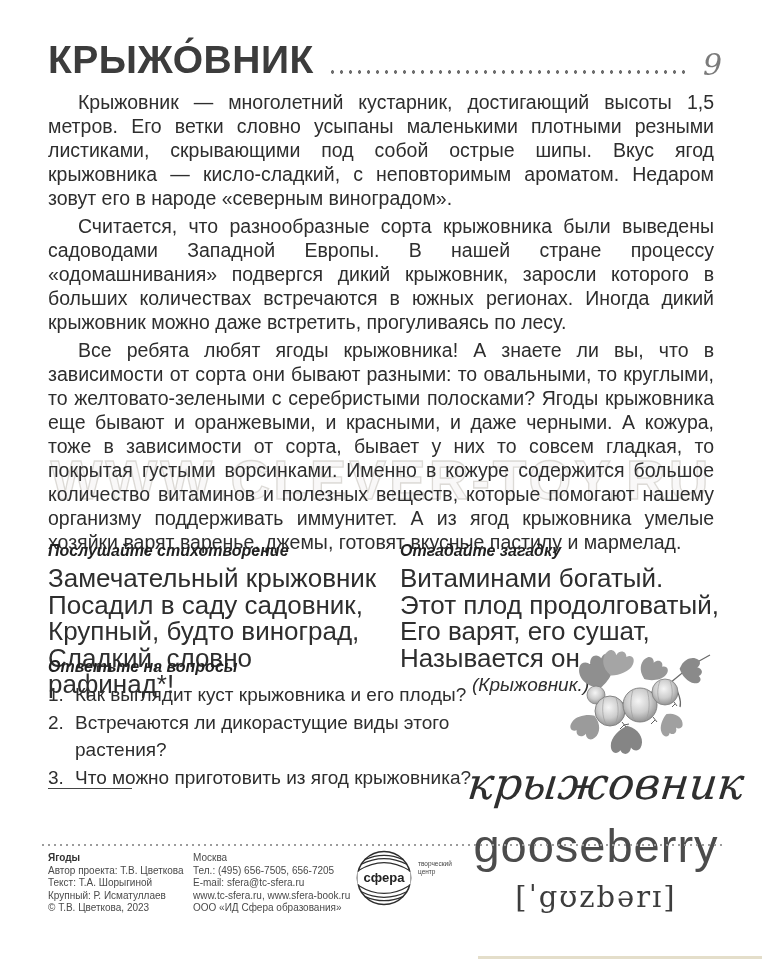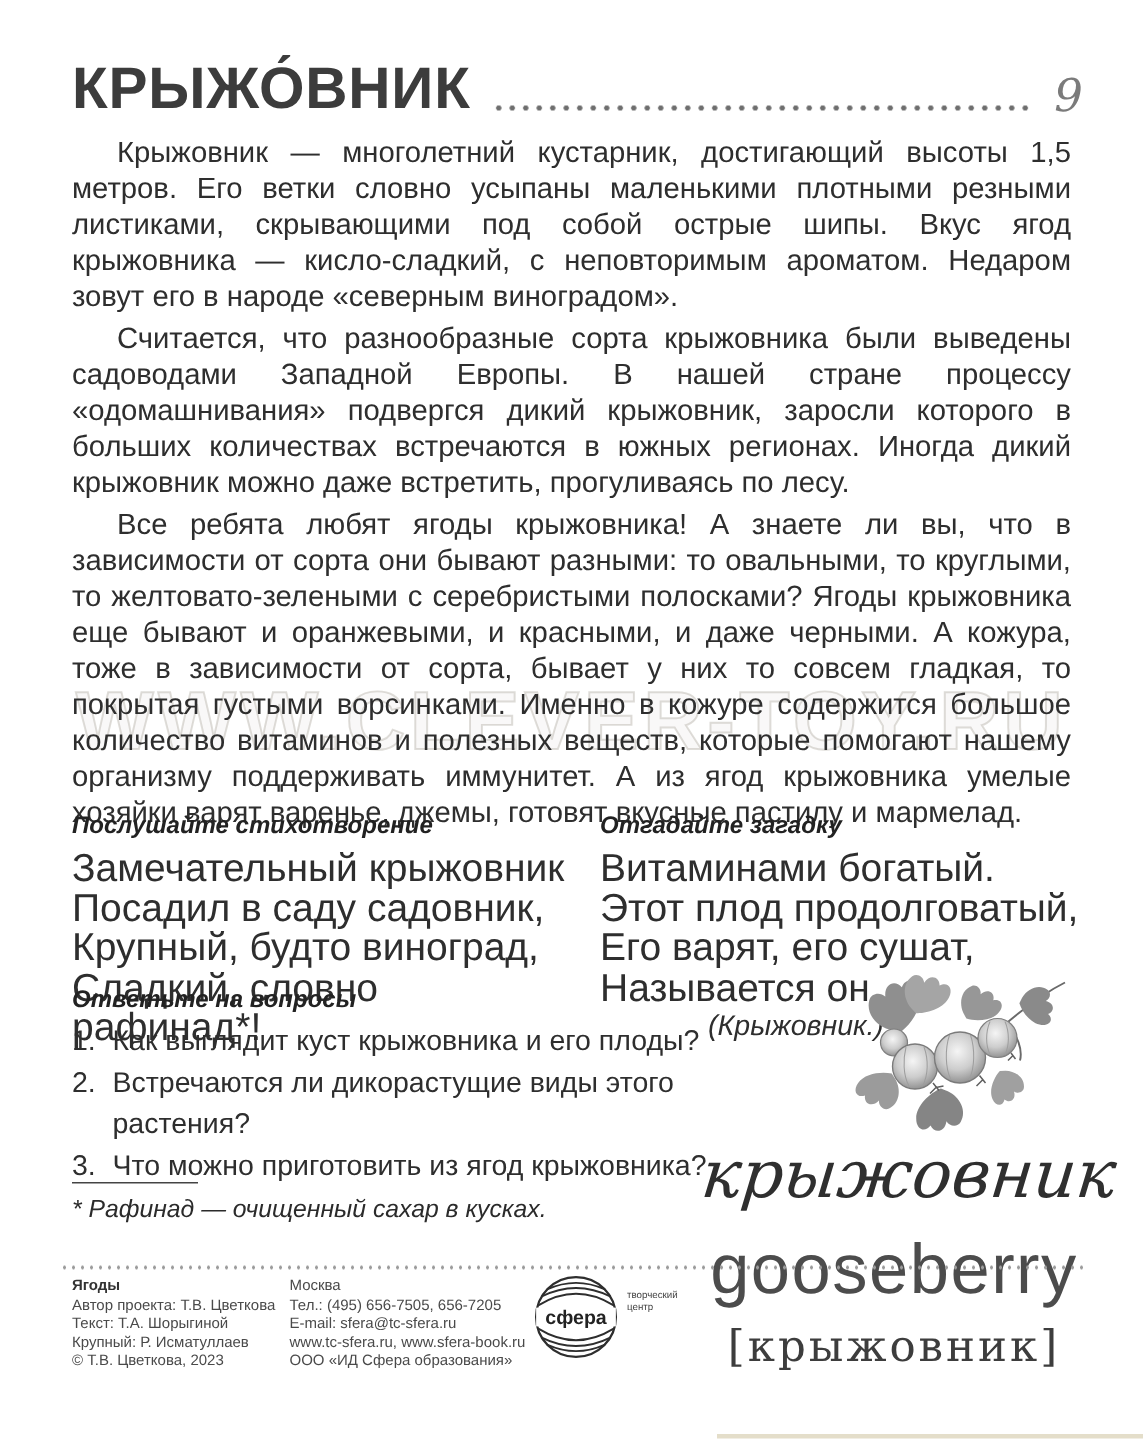--- a/index.html
+++ b/index.html
@@ -99,21 +99,20 @@
     <div class="sec-heading">Ответьте на вопросы</div>
     <ol>
       <li>Как выглядит куст крыжовника и его плоды?</li>
       <li>Встречаются ли дикорастущие виды этого растения?</li>
       <li>Что можно приготовить из ягод крыжовника?</li>
     </ol>
   </div>
 
   <div class="footnote">
     <div class="footnote-rule"></div>
-    <div class="footnote-text">* Рафинад — очищенный сахар в кусках.</div>
   </div>
 
   <div class="illustration">
     <svg width="168" height="120" viewBox="0 0 168 120">
       <defs>
         <radialGradient id="berryG" cx="45%" cy="38%" r="65%">
           <stop offset="0%" stop-color="#f5f5f5"></stop>
           <stop offset="55%" stop-color="#cdcdcd"></stop>
           <stop offset="100%" stop-color="#8d8d8d"></stop>
         </radialGradient>
@@ -149,21 +148,21 @@
       <g stroke="#5f5f5f" stroke-width="1" fill="none">
         <path d="M70,77 l4,5 M72,80 l-4,4 M72,80 l5,-1"></path>
         <path d="M101,72 l4,5 M103,75 l-4,4"></path>
         <path d="M122,57 l3,4 M123,59 l-3,3"></path>
       </g>
     </svg>
   </div>
 
   <div class="vocab-ru">крыжовник</div>
   <div class="vocab-en">gooseberry</div>
-  <div class="vocab-tr">[крыжовник]</div>
+  <div class="vocab-tr">[ˈgʊzbərɪ]</div>
 
   <div class="footer">
     <div class="footer-sep"></div>
     <div class="fcol credits">
       <div>Ягоды</div>
       <div>Автор проекта: Т.В. Цветкова</div>
       <div>Текст: Т.А. Шорыгиной</div>
       <div>Крупный: Р. Исматуллаев</div>
       <div>© Т.В. Цветкова, 2023</div>
     </div>

